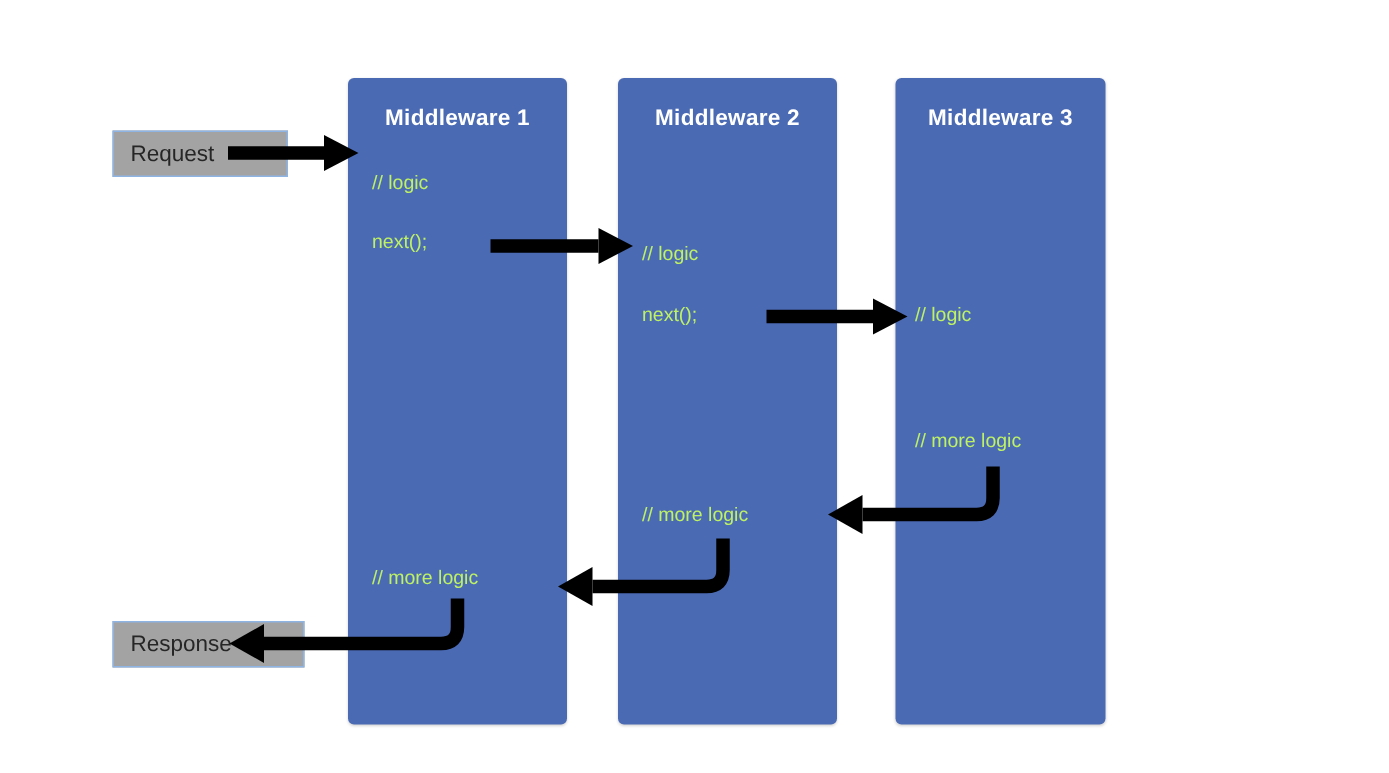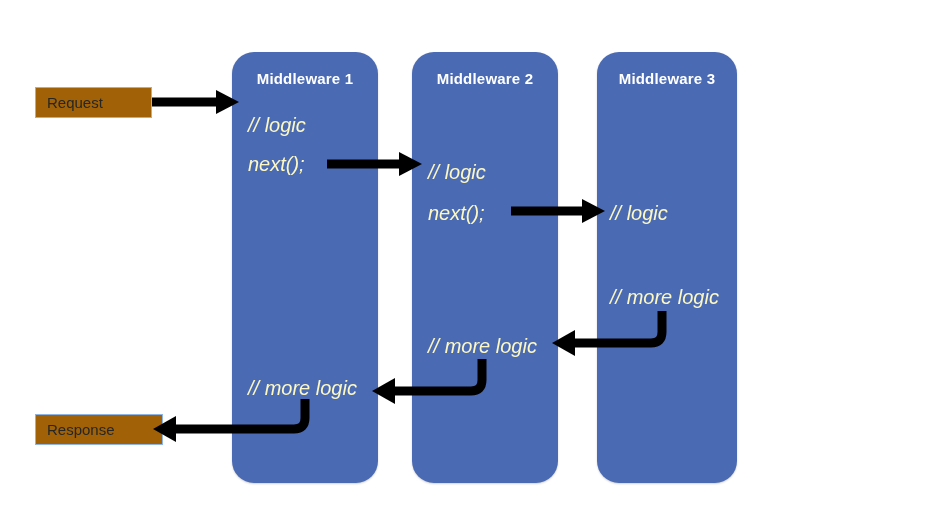--- a/index.html
+++ b/index.html
@@ -14,51 +14,51 @@
   #canvas {
     position: relative;
     width: 926px;
     height: 515px;
     background: #ffffff;
     overflow: hidden;
   }
   .mw-box {
     position: absolute;
     box-sizing: border-box;
-    border-radius: 22px;
+    border-radius: 4px;
     background: #4a6ab3;
     box-shadow: 0 1px 2px rgba(0,0,0,0.18);
     padding-left: 23px;
   }
   .mw-title {
     position: absolute;
     left: 0;
     right: 0;
     text-align: center;
     color: #ffffff;
     font-size: 15px;
     font-weight: 600;
     letter-spacing: 0.2px;
     white-space: nowrap;
   }
   .mw-line {
     position: absolute;
-    color: #fef9c3;
-    font-size: 20px;
+    color: #bef264;
+    font-size: 13px;
     font-weight: 500;
     white-space: nowrap;
-    font-style: italic;
   }
   .io-box {
     position: absolute;
     box-sizing: border-box;
-    background: #a16207;
+    background: #a3a3a3;
     border: 1.5px solid #8eb4e3;
     display: flex;
     align-items: center;
+    margin-left: 40px;
   }
   .io-label {
     color: #262626;
     font-size: 15px;
     padding-left: 11px;
     white-space: nowrap;
   }
   .arrow-layer {
     position: absolute;
     left: 0;

